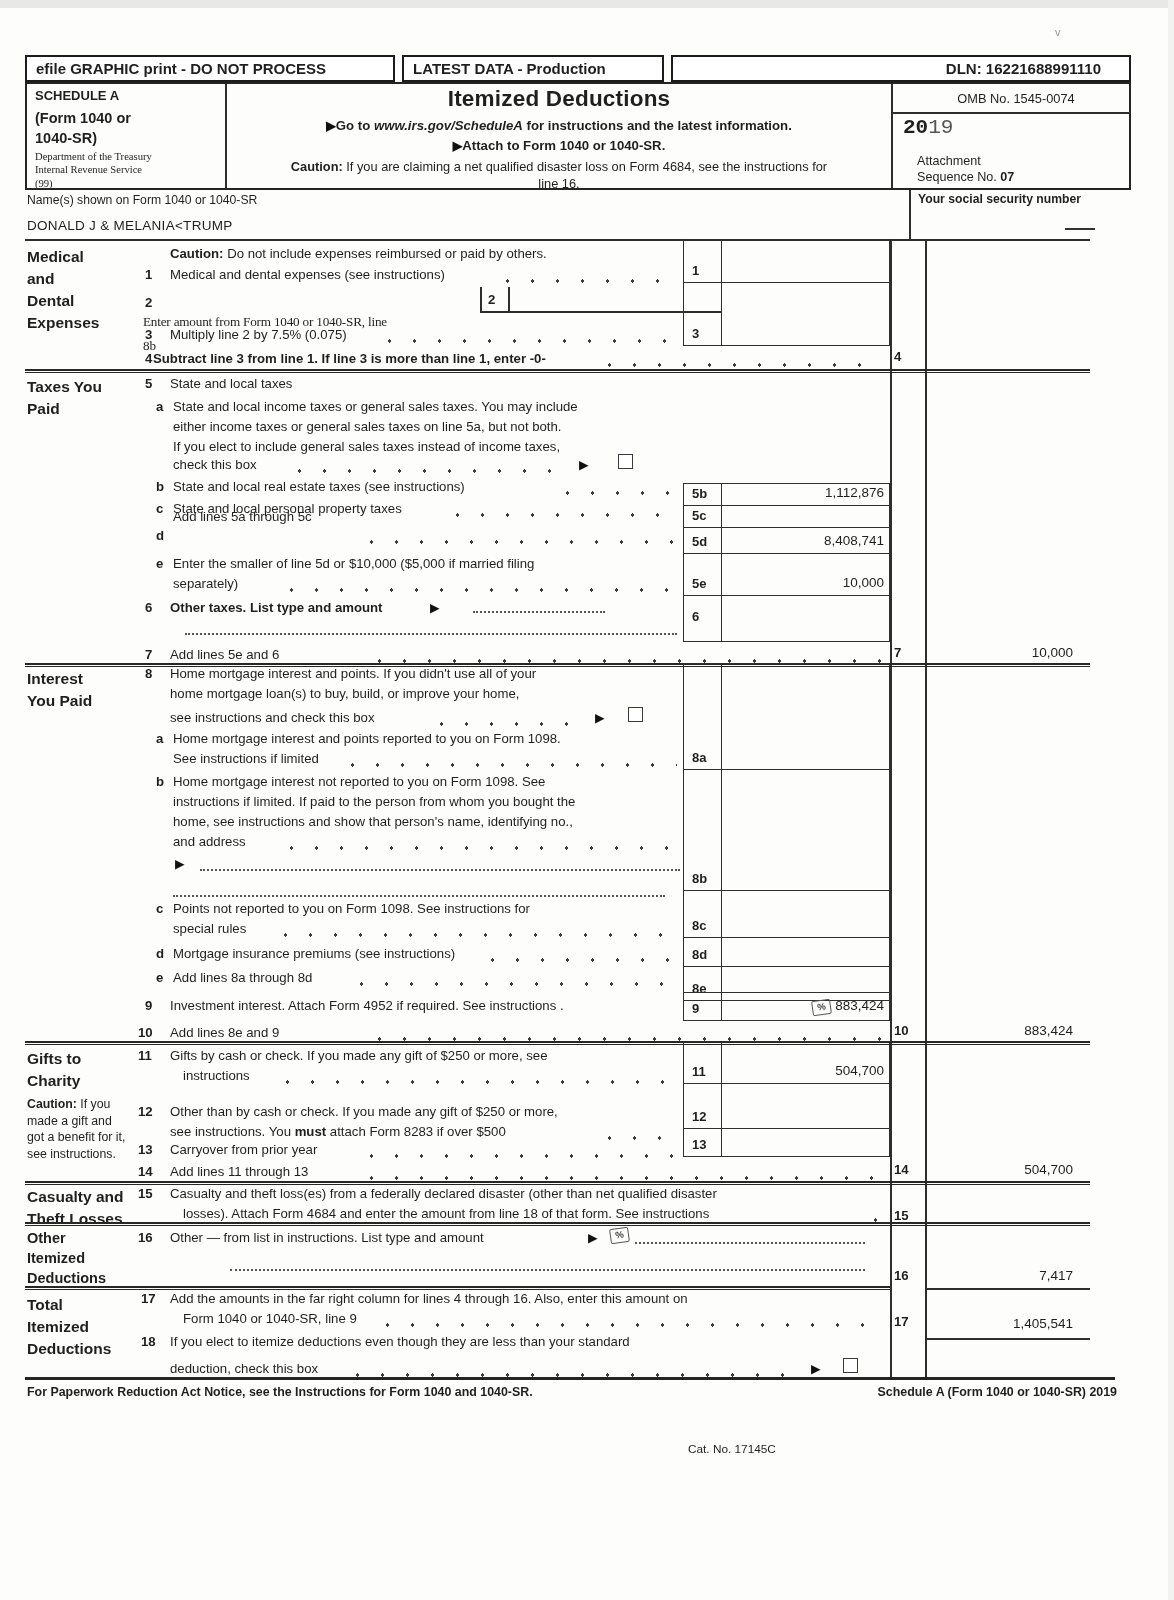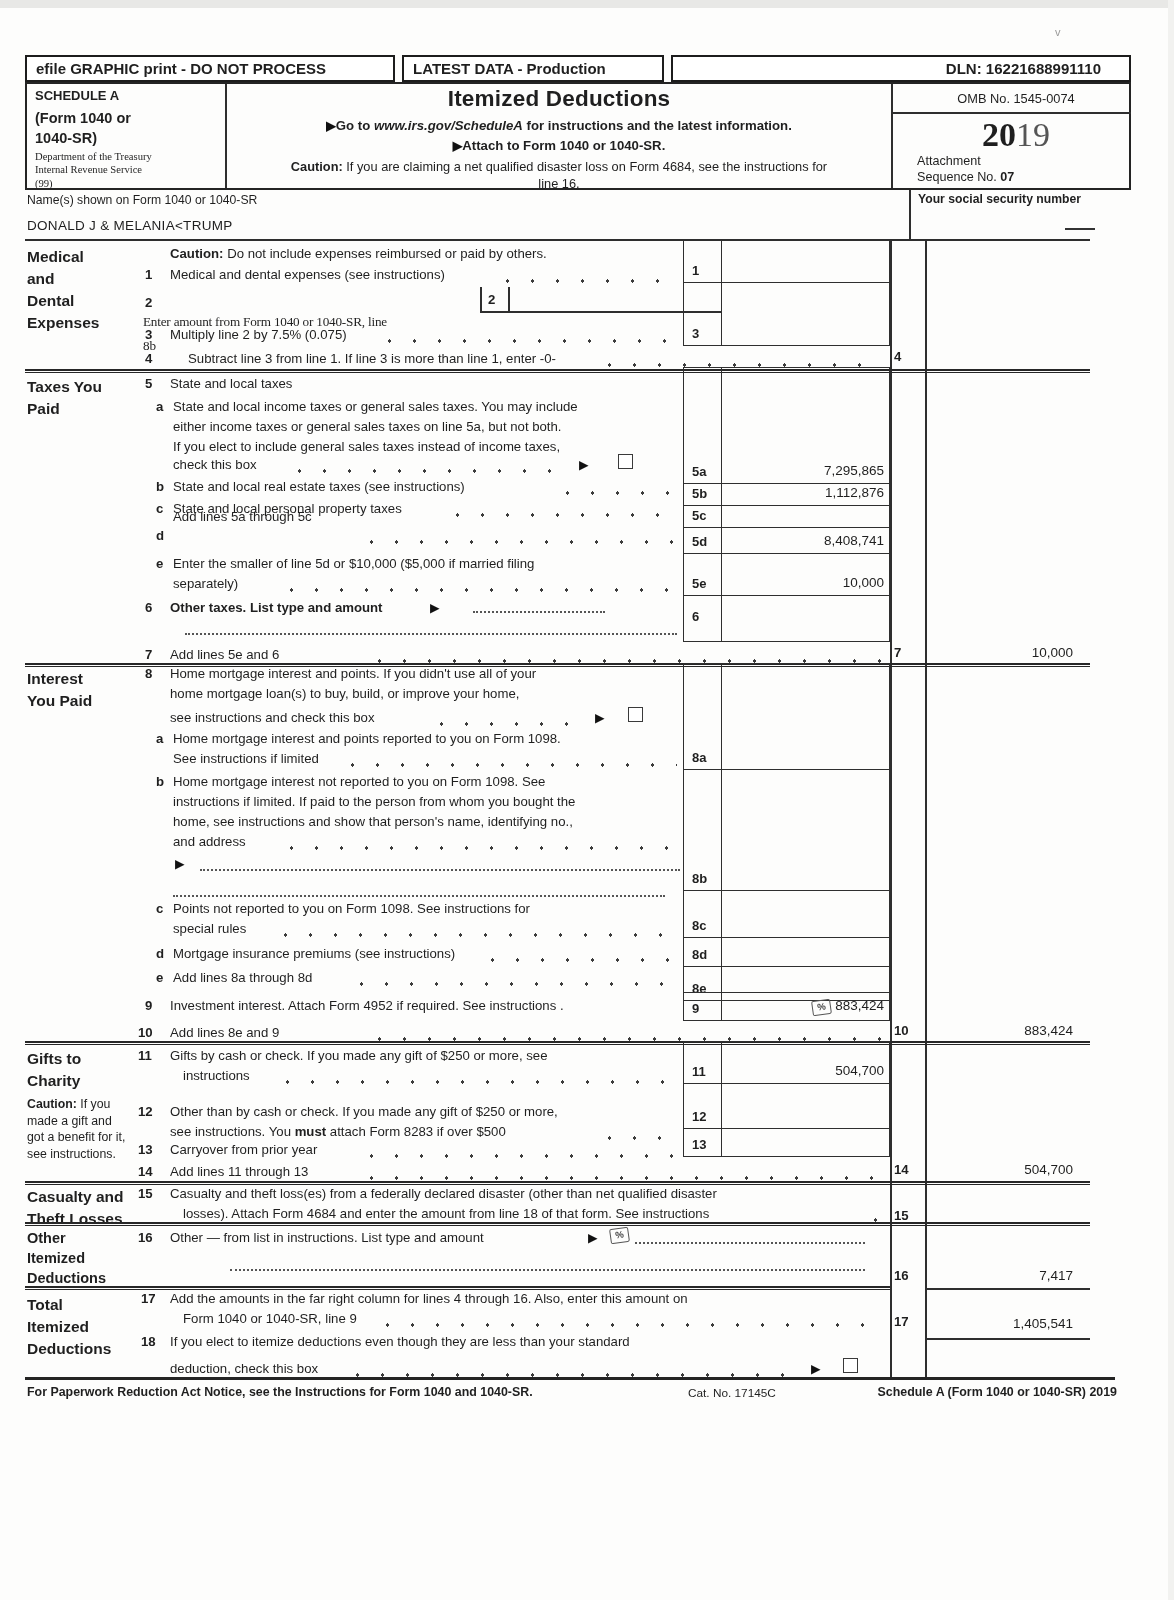--- a/index.html
+++ b/index.html
@@ -76,21 +76,21 @@
       <div class="abs" style="left:200px;top:54px;width:664px;text-align:center;font-size:13.2px;font-weight:bold;">
         <span class="ar" style="position:static;">▶</span><span>Attach to Form 1040 or 1040-SR.</span>
       </div>
       <div class="abs" style="left:200px;top:74px;width:664px;text-align:center;font-size:12.8px;line-height:17px;">
         <span class="b">Caution:</span><span class="pre"> If you are claiming a net qualified disaster loss on Form 4684, see the instructions for
 line 16.</span>
       </div>
 
       <div class="abs" style="left:876px;top:7px;width:226px;text-align:center;font-size:12.8px;">OMB No. 1545-0074</div>
       <div class="hl" style="left:864px;top:28px;width:240px;"></div>
-      <div class="abs" style="left:876px;top:32px;width:226px;text-align:center;font-family:Liberation Serif, serif;font-size:34px;">
+      <div class="abs" style="left:876px;top:32px;width:226px;font-family:Liberation Mono, monospace;font-size:21px;">
         <span class="b">20</span><span style="color:#555;">19</span>
       </div>
       <div class="abs" style="left:890px;top:70px;font-size:12.6px;">Attachment</div>
       <div class="abs" style="left:890px;top:86px;font-size:12.6px;"><span>Sequence No. </span><span class="b">07</span></div>
     </div>
 
     <div class="abs" style="left:2px;top:193px;font-size:12.2px;">Name(s) shown on Form 1040 or 1040-SR</div>
     <div class="abs" style="left:2px;top:218px;font-size:13.5px;letter-spacing:.3px;">DONALD J &amp; MELANIA&lt;TRUMP</div>
     <div class="vl" style="left:884px;top:190px;height:49px;"></div>
     <div class="abs b" style="left:893px;top:192px;font-size:12.2px;">Your social security number</div>
@@ -124,42 +124,38 @@
     <div class="num" style="left:120px;top:327px;">3</div>
     <div class="t" style="left:145px;top:327px;">Multiply line 2 by 7.5% (0.075)</div>
     <div class="dots" style="left:352px;top:338px;width:300px;"></div>
     <div class="t serif" style="left:118px;top:338px;">8b</div>
     <div class="cell" style="top:282px;height:64px;">
       <span class="lab">3</span>
       <span class="val"></span>
     </div>
 
     <div class="num" style="left:120px;top:351px;">4</div>
-    <div class="t" style="left:163px;top:351px;">Subtract line 3 from line 1. If line 3 is more than line 1, enter -0-</div>
+    <div class="t" style="left:128px;top:351px;font-weight:bold;">Subtract line 3 from line 1. If line 3 is more than line 1, enter -0-</div>
     <div class="dots" style="left:572px;top:362px;width:286px;"></div>
     <div class="obx" style="top:349px;">4</div>
     <div class="div2" style="left:0;top:369px;width:1065px;"></div>
 
     <div class="sec" style="left:2px;top:376px;">Taxes You
 Paid</div>
     <div class="num" style="left:120px;top:376px;">5</div>
     <div class="t" style="left:145px;top:376px;">State and local taxes</div>
 
     <div class="num" style="left:131px;top:399px;">a</div>
     <div class="t" style="left:148px;top:399px;">State and local income taxes or general sales taxes. You may include</div>
     <div class="t" style="left:148px;top:419px;">either income taxes or general sales taxes on line 5a, but not both.</div>
     <div class="t" style="left:148px;top:439px;">If you elect to include general sales taxes instead of income taxes,</div>
     <div class="t" style="left:148px;top:457px;">check this box</div>
     <div class="dots" style="left:262px;top:468px;width:282px;"></div>
     <div class="ar" style="left:554px;top:457px;">▶</div>
     <div class="cb" style="left:593px;top:454px;"></div>
-    <div class="cell" style="top:367px;height:117px;">
-      <span class="lab">5a</span>
-      <span class="val">7,295,865</span>
-    </div>
 
     <div class="num" style="left:131px;top:479px;">b</div>
     <div class="t" style="left:148px;top:479px;">State and local real estate taxes (see instructions)</div>
     <div class="dots" style="left:530px;top:490px;width:122px;"></div>
     <div class="cell" style="top:483px;height:23px;">
       <span class="lab">5b</span>
       <span class="val">1,112,876</span>
     </div>
 
     <div class="num" style="left:131px;top:501px;">c</div>
@@ -354,16 +350,16 @@
     <div class="num" style="left:116px;top:1334px;">18</div>
     <div class="t" style="left:145px;top:1334px;">If you elect to itemize deductions even though they are less than your standard</div>
     <div class="t" style="left:145px;top:1361px;">deduction, check this box</div>
     <div class="dots" style="left:320px;top:1372px;width:450px;"></div>
     <div class="ar" style="left:786px;top:1361px;">▶</div>
     <div class="cb" style="left:818px;top:1358px;"></div>
 
     <div class="abs" style="left:0;top:1377px;width:1090px;height:3px;background:#242424;"></div>
 
     <div class="abs b" style="left:2px;top:1385px;font-size:12.4px;">For Paperwork Reduction Act Notice, see the Instructions for Form 1040 and 1040-SR.</div>
-    <div class="abs" style="left:663px;top:1386px;font-size:11.8px;">Cat. No. 17145C</div>
+    <div class="abs" style="left:663px;top:1442px;font-size:11.8px;">Cat. No. 17145C</div>
     <div class="abs b" style="left:780px;top:1385px;width:312px;text-align:right;font-size:12.4px;">Schedule A (Form 1040 or 1040-SR) 2019</div>
   </div>
 </div>
 
 </body></html>

